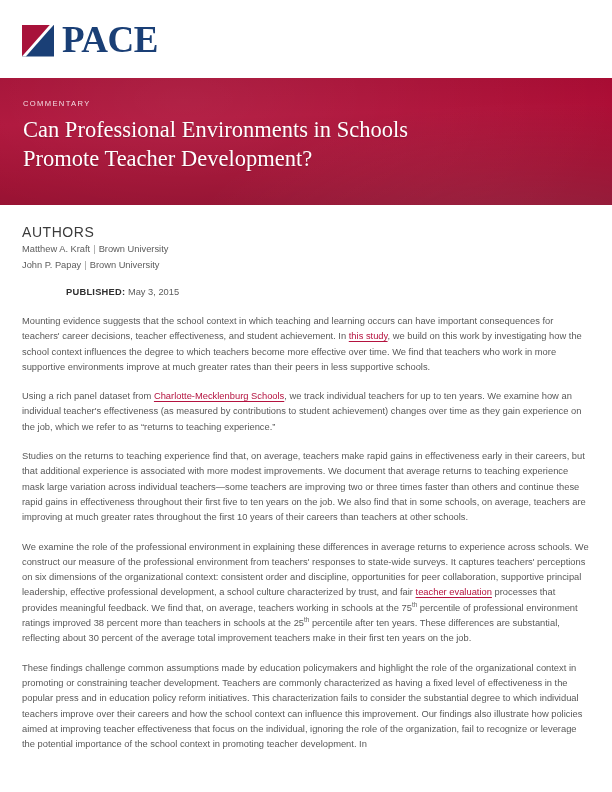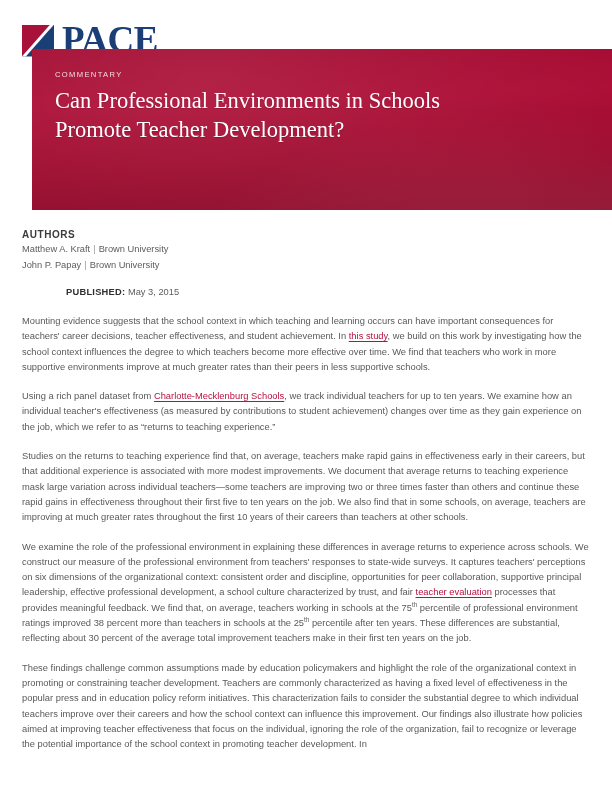--- a/index.html
+++ b/index.html
@@ -11,21 +11,21 @@
     width: 612px;
     height: 792px;
     font-family: "Liberation Sans", sans-serif;
     color: #4a4a4a;
     overflow: hidden;
     position: relative;
   }
 
   
   .logobar {
-    height: 49px;
+    height: 78px;
     background: #ffffff;
     position: relative;
   }
   .logo {
     position: absolute;
     left: 22px;
     top: 23px;
     display: flex;
     align-items: center;
   }
@@ -60,28 +60,27 @@
     font-size: 37px;
     line-height: 1;
     color: #1a3f76;
     letter-spacing: -0.5px;
     margin-left: 8px;
     margin-top: -2px;
   }
 
   
   .banner {
-    height: 161px;
+    height: 127px;
     background:
       radial-gradient(ellipse 560px 220px at 88% 125%, rgba(255,255,255,0.10) 0%, rgba(255,255,255,0.0) 62%),
       radial-gradient(ellipse 620px 300px at 30% 18%, rgba(255,255,255,0.085) 0%, rgba(255,255,255,0) 70%),
       linear-gradient(178deg, #a30b31 0%, #ad0e36 32%, #9c0b2e 72%, #8d0b2b 100%);
     position: relative;
     overflow: hidden;
-    margin-left: 32px;
   }
   .kicker {
     position: absolute;
     left: 23px;
     top: 21px;
     font-size: 7.6px;
     letter-spacing: 1.35px;
     color: #f2dde3;
     font-weight: normal;
   }
@@ -96,22 +95,22 @@
     color: #ffffff;
     font-weight: normal;
     text-shadow: 0 1px 1px rgba(0,0,0,0.18);
   }
 
   
   .content {
     padding: 0 22px;
   }
   .section-label {
-    font-size: 10px;
-    font-weight: bold;
+    font-size: 14px;
+    font-weight: normal;
     letter-spacing: 0.55px;
     color: #3b3b3b;
     margin-top: 19px;
   }
   .author-line {
     font-size: 9.3px;
     line-height: 14px;
     color: #5c5c5c;
     margin-top: 2px;
   }

